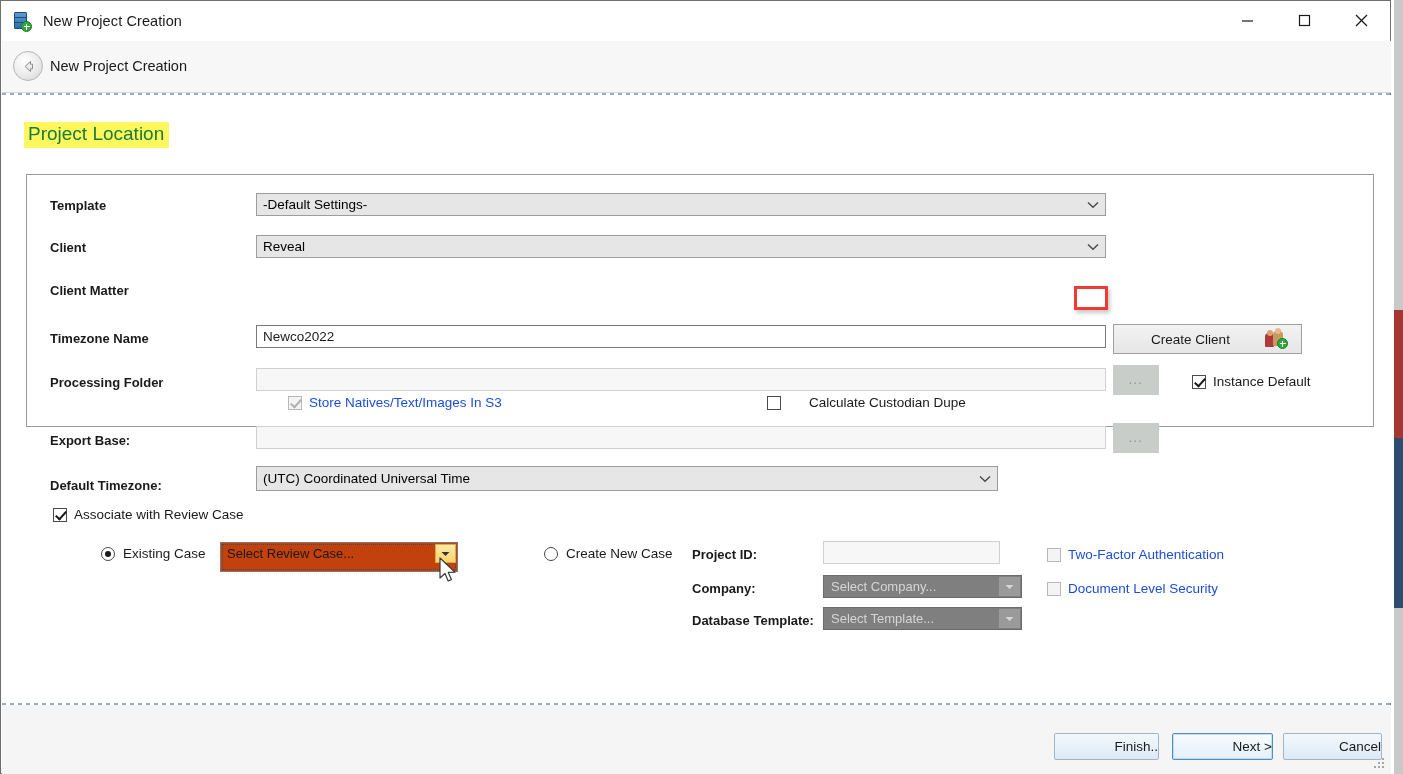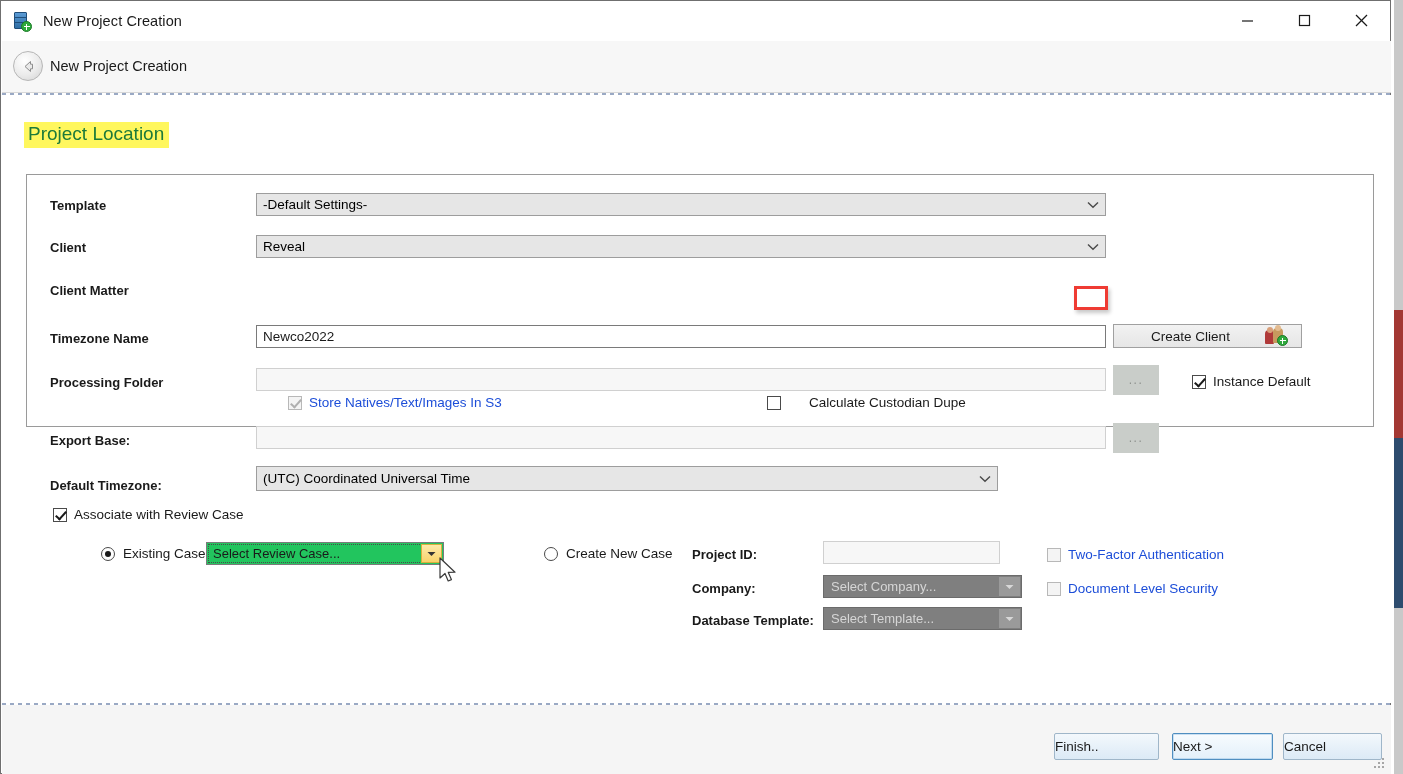--- a/index.html
+++ b/index.html
@@ -236,21 +236,21 @@
   .textbox.disabled {
     background: #f7f7f7;
     border: 1px solid #d0d0d0;
     color: #9c9c9c;
   }
 
   
   .btn-create-client {
     position: absolute;
     left: 1111px; top: 229px;
-    width: 189px; height: 24px;
+    width: 189px; height: 30px;
     background: linear-gradient(#f2f2f2, #e6e6e6);
     border: 1px solid #a0a0a0;
     box-sizing: border-box;
     display: flex;
     align-items: center;
     justify-content: center;
     font-size: 13.5px;
     color: #1a1a1a;
   }
   .btn-create-client .lbl { margin-right: 34px; }
@@ -366,23 +366,23 @@
     left: 1072px; top: 191px;
     width: 34px; height: 24px;
     border: 3px solid #ef3b33;
     box-sizing: border-box;
     box-shadow: 2px 3px 4px rgba(0,0,0,0.22);
   }
 
   
   .combo-focus {
     position: absolute;
-    left: 204px; top: 541px;
-    width: 238px; height: 23px;
-    background: #22c55e;
+    left: 218px; top: 541px;
+    width: 238px; height: 30px;
+    background: #c2410c;
     border: 1px solid #7a7a7a;
     box-sizing: border-box;
   }
   .combo-focus .inner-dash {
     position: absolute;
     left: 1px; top: 1px; right: 1px; bottom: 1px;
     border: 1px dotted #4a4a4a;
     box-sizing: border-box;
   }
   .combo-focus .ftext {
@@ -432,21 +432,21 @@
     width: 1389px; height: 69px;
     background: #f5f5f5;
   }
   .btn {
     position: absolute;
     height: 27px;
     background: linear-gradient(#f3f8fc, #dceaf6);
     border: 1px solid #9fb6c9;
     border-radius: 2px;
     box-sizing: border-box;
-    display: flex; align-items: center; justify-content: flex-start;
+    display: flex; align-items: center; justify-content: flex-end;
     font-size: 13.5px;
     color: #1a1a1a;
   }
   .btn.default {
     border: 1px solid #4f8ec0;
     background: linear-gradient(#f7fbfe, #e3f0fa);
     box-shadow: 0 0 0 1px rgba(120,175,220,0.35) inset;
   }
   .grip {
     position: absolute;

